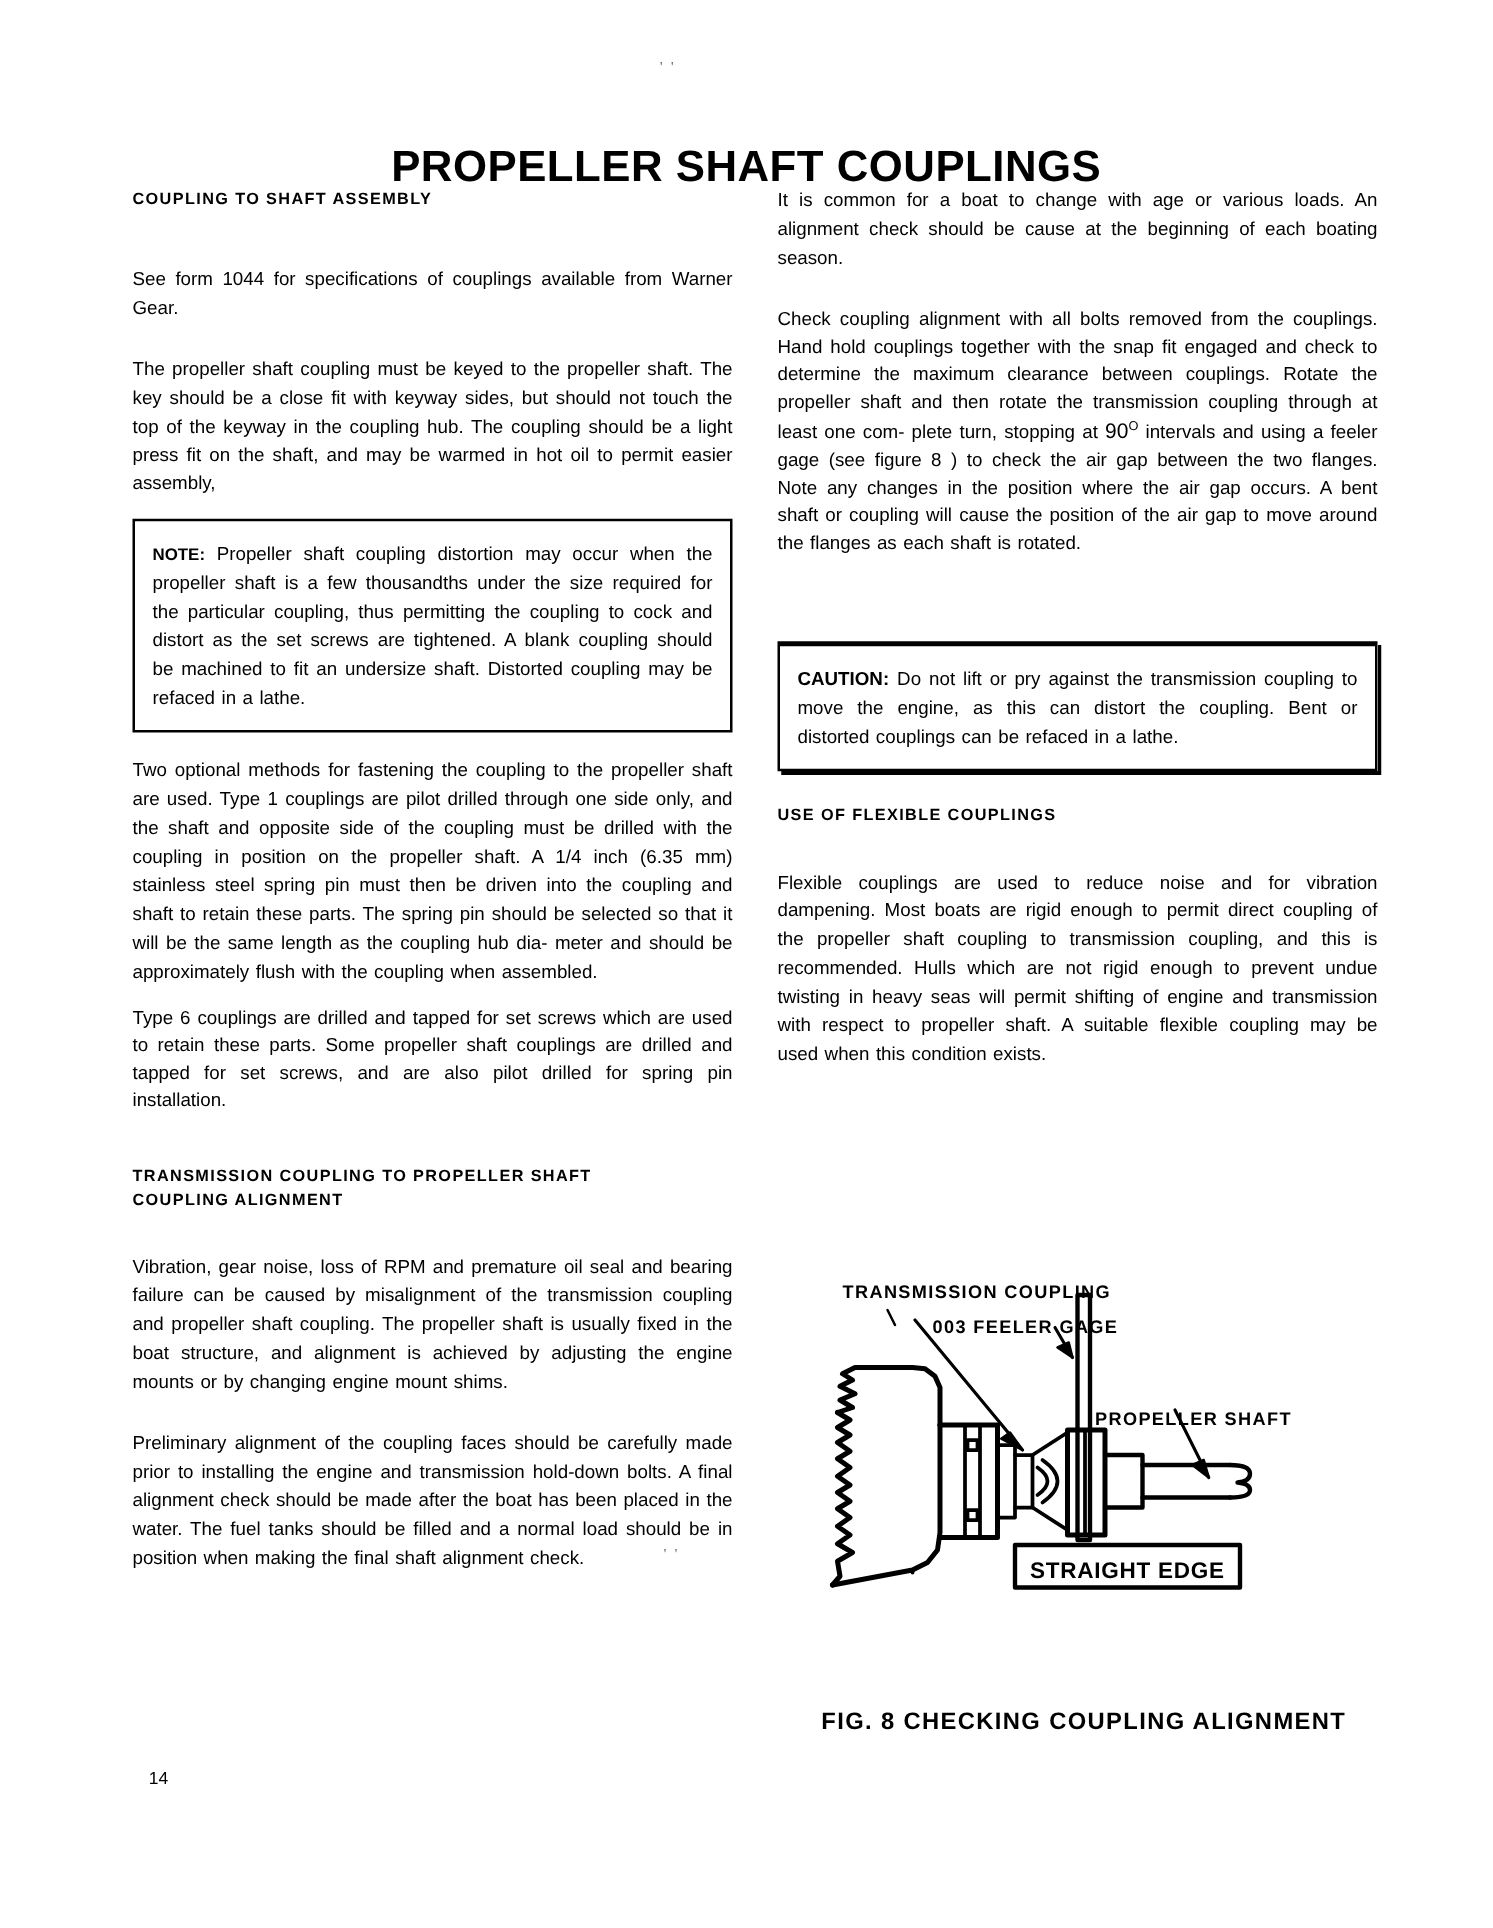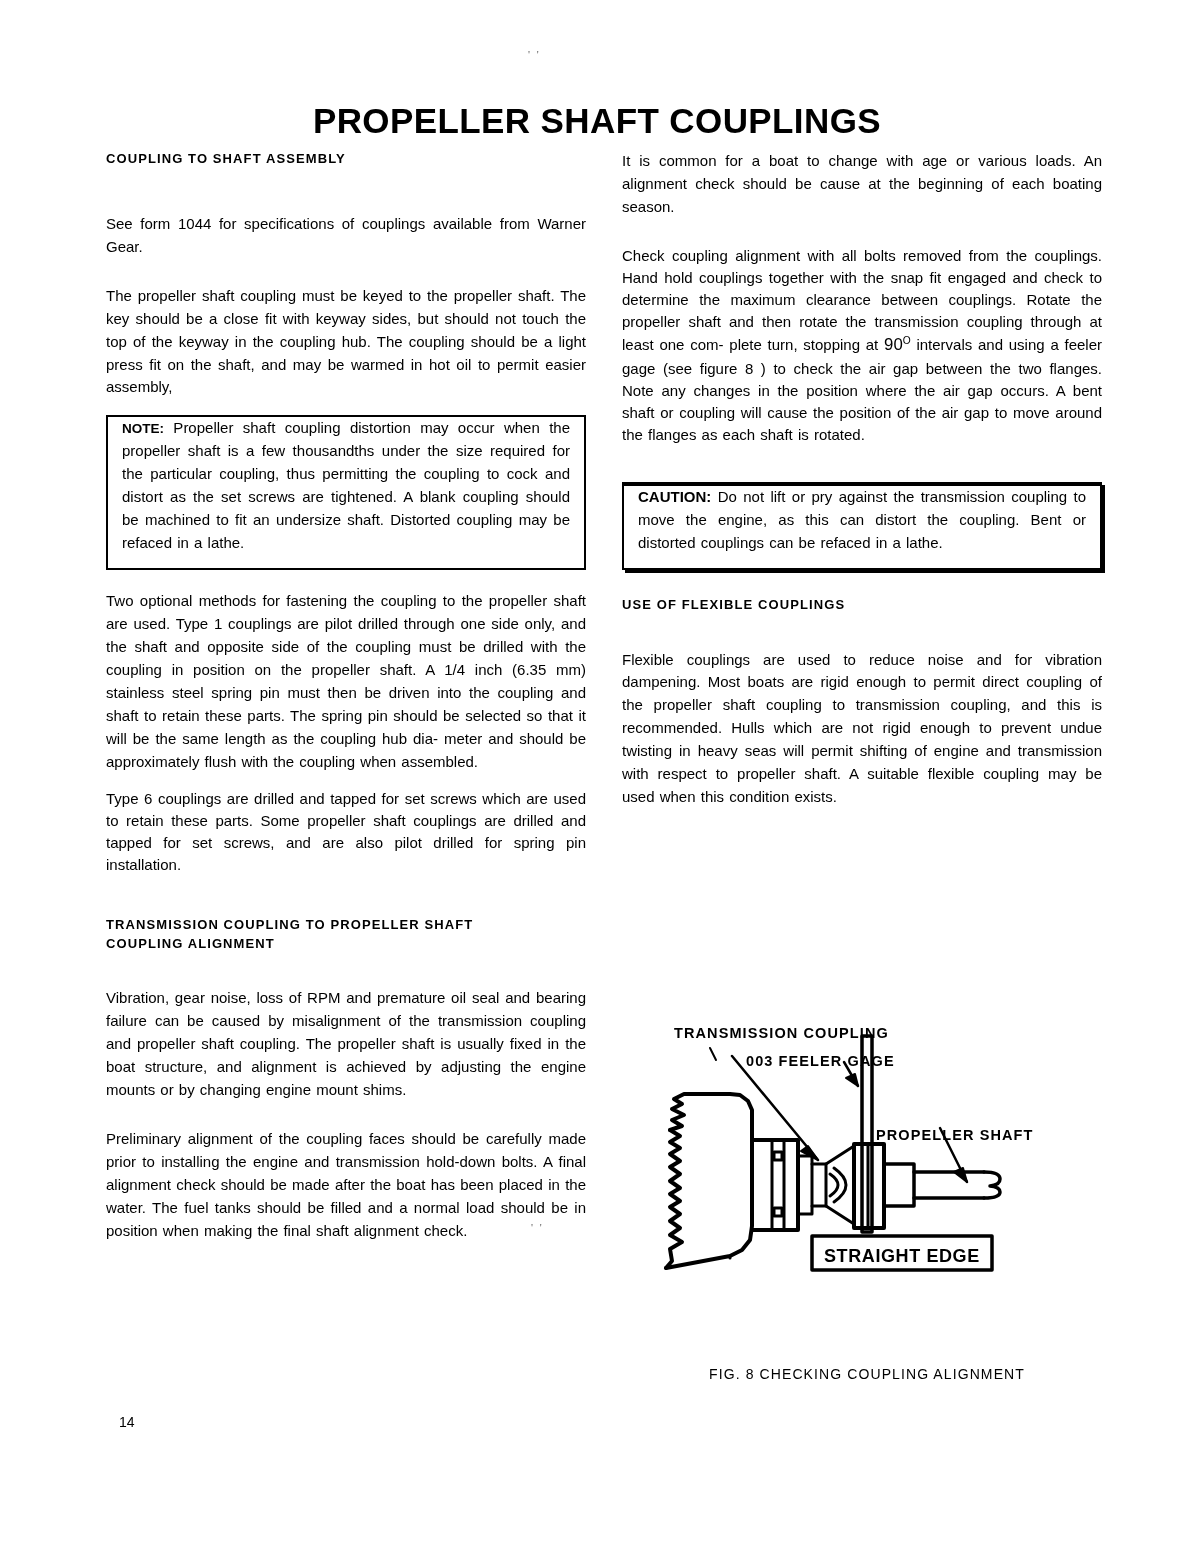--- a/index.html
+++ b/index.html
@@ -21,21 +21,21 @@
   }
   .scan-artifact {
     position: absolute;
     font-size: 11px;
     color: #555;
     letter-spacing: 2px;
     font-family: "Liberation Serif", serif;
   }
   .doc-title {
     position: absolute;
-    top: 78px;
+    top: 91px;
     left: 0;
     width: 1194px;
     text-align: center;
     font-size: 35px;
     font-weight: bold;
     letter-spacing: 0.4px;
     font-family: "Liberation Sans", sans-serif;
   }
   .col {
     position: absolute;
@@ -66,26 +66,27 @@
   .sp-14 { height: 14px; }
   .sp-10 { height: 10px; }
   .sp-34 { height: 34px; }
   .sp-40 { height: 40px; }
   .sp-44 { height: 44px; }
 
   
   .callout {
     border: 2px solid #000;
     box-sizing: border-box;
-    padding: 0 14px 13px 14px;
+    padding: 16px 14px 13px 14px;
     position: relative;
   }
   .callout.shadowed {
     box-shadow: 3px 3px 0 0 #000;
     border-top-width: 4px;
+    margin-top: 31px;
   }
   .callout p {
     font-size: 15px;
     line-height: 1.53;
     margin: 0;
     text-align: justify;
     word-spacing: 1px;
   }
   .callout .lead {
     font-weight: bold;
@@ -93,22 +94,22 @@
   .callout .lead.small { font-size: 13.5px; }
 
   .figure-wrap {
     position: absolute;
     left: 622px;
     top: 1016px;
     width: 490px;
   }
   .fig-caption {
     text-align: center;
-    font-size: 14px;
-    font-weight: normal;
+    font-size: 19px;
+    font-weight: bold;
     letter-spacing: 1.1px;
     margin-top: 6px;
   }
   .page-number {
     position: absolute;
     left: 108px;
     top: 1414px;
     font-size: 14px;
     margin-left: 11px;
   }

